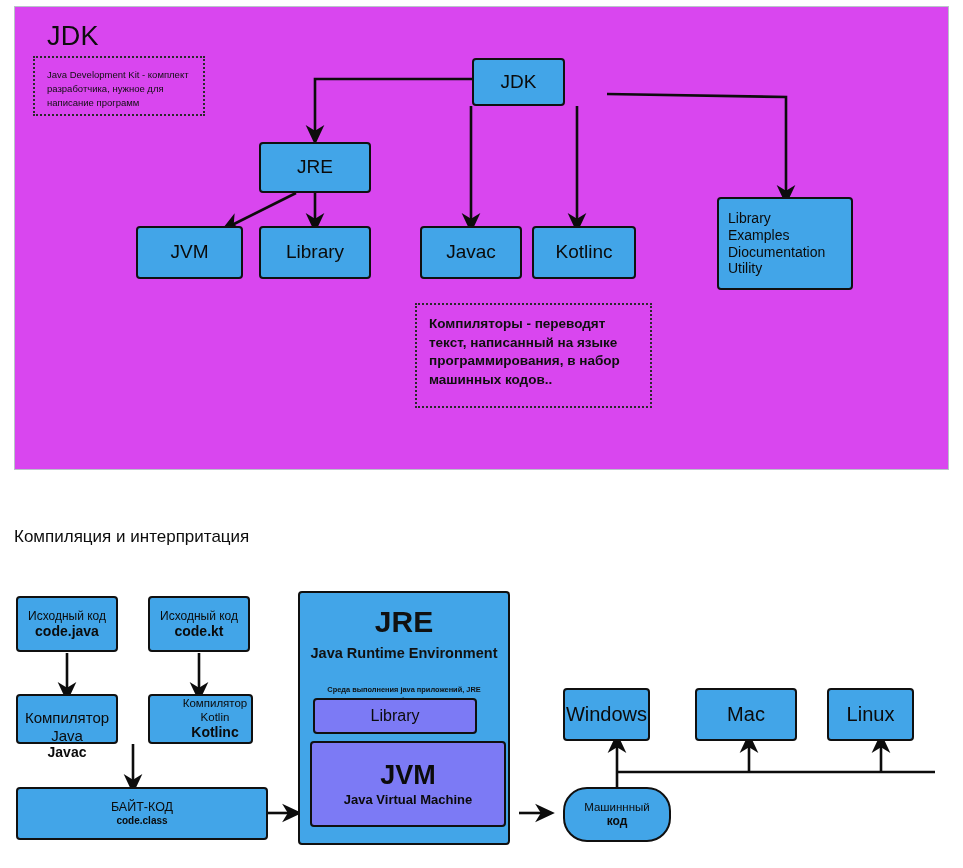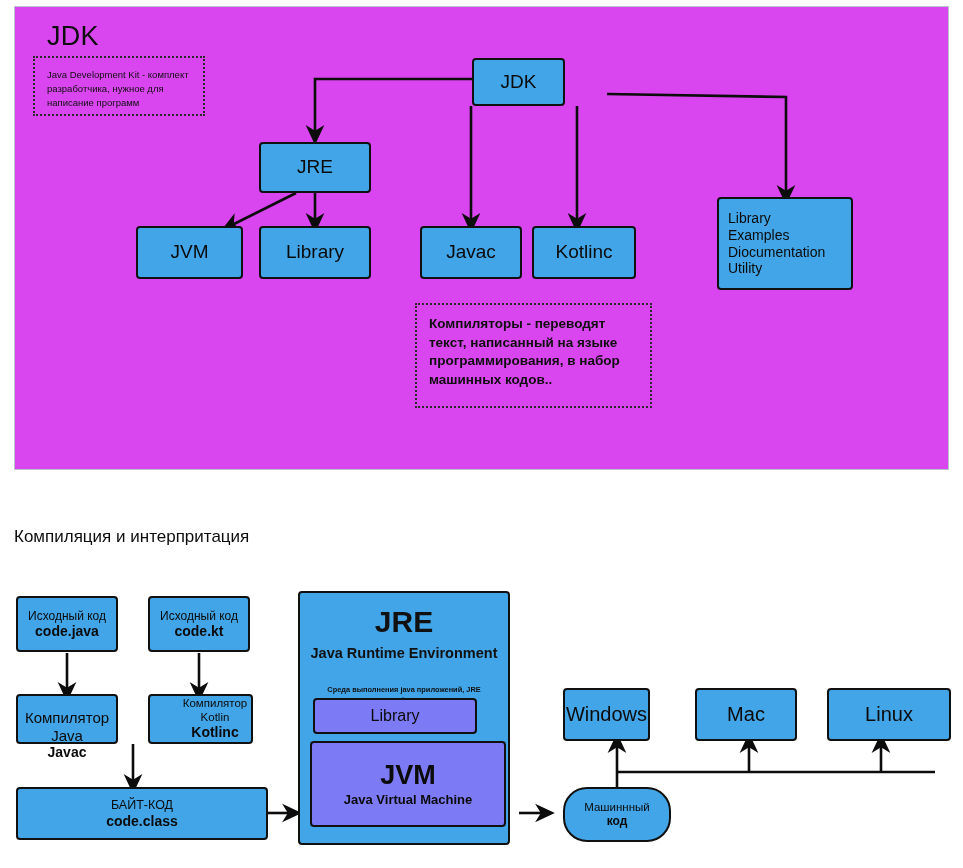--- a/index.html
+++ b/index.html
@@ -208,21 +208,21 @@
   <span class="line2" style="font-size:14px;">Javac</span>
 </div>
 
 <div class="abs node" style="left:148px; top:694px; width:105px; height:50px;padding-left:29px;">
   <span class="line1" style="font-size:11.5px;">Компилятор Kotlin</span>
   <span class="line2" style="font-size:14px;">Kotlinc</span>
 </div>
 
 <div class="abs node" style="left:16px; top:787px; width:252px; height:53px;">
   <span class="line1" style="font-size:12.5px;">БАЙТ-КОД</span>
-  <span class="line2" style="font-size:14px;">code.class</span>
+  <span class="line2" style="font-size:10px;">code.class</span>
 </div>
 
 <div class="abs" id="jre-block">
   <div id="jre-block-title">JRE</div>
   <div id="jre-block-sub">Java Runtime Environment</div>
   <div id="jre-block-note">Среда выполнения java приложений, JRE включает в себя JVM и Library</div>
 
   <div class="purple" id="jre-library">Library</div>
 
   <div class="purple" id="jre-jvm">
@@ -233,13 +233,13 @@
 
 <div class="abs node" style="left:563px; top:787px; width:108px; height:55px;border-radius:24px;">
   <span class="line1" style="font-size:11.5px;">Машиннный</span>
   <span class="line2" style="font-size:12px; font-weight:bold;">код</span>
 </div>
 
 <div class="abs node" style="left:563px; top:688px; width:87px; height:53px; font-size:20px;">Windows</div>
 
 <div class="abs node" style="left:695px; top:688px; width:102px; height:53px; font-size:20px;">Mac</div>
 
-<div class="abs node" style="left:827px; top:688px; width:124px; height:53px; font-size:20px;">Linux</div>
+<div class="abs node" style="left:827px; top:688px; width:87px; height:53px; font-size:20px;">Linux</div>
 
 </body></html>

